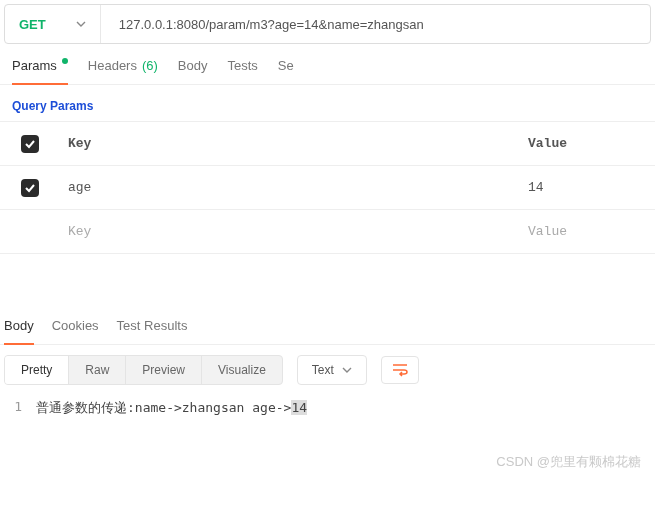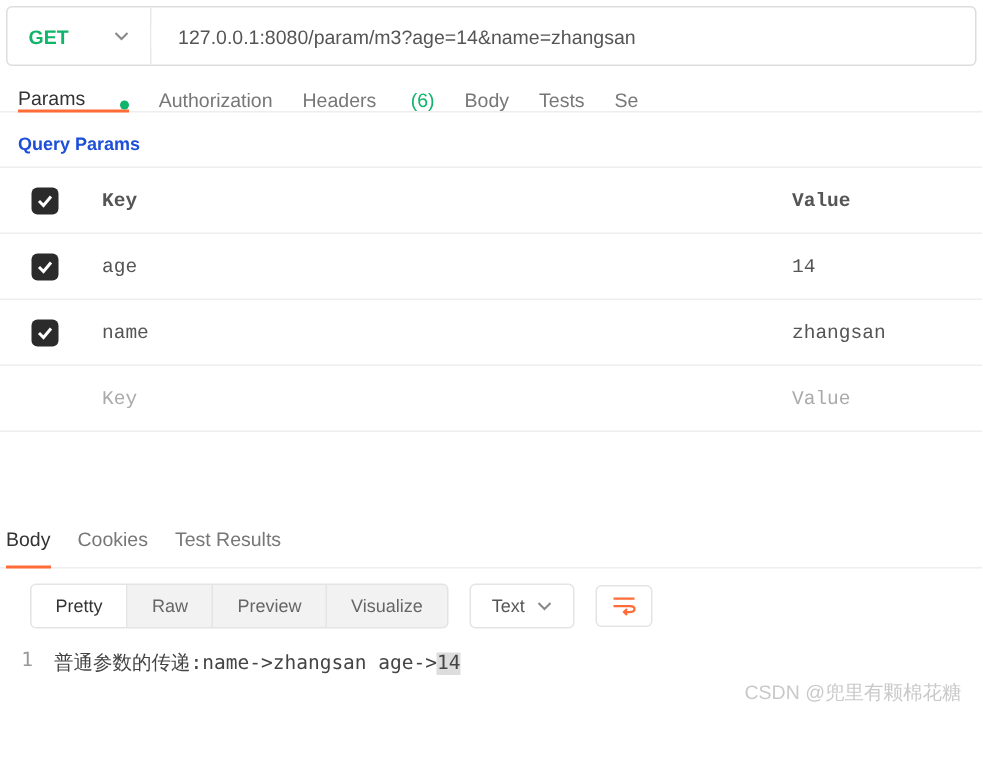--- a/index.html
+++ b/index.html
@@ -4,21 +4,21 @@
 <style>
 * { box-sizing: border-box; margin: 0; padding: 0; }
 body { font-family: -apple-system, BlinkMacSystemFont, "Segoe UI", Arial, sans-serif; font-size: 13px; color: #333; background: #fff; width: 655px; height: 515px; overflow: hidden; position: relative; }
 
 .url-bar { display: flex; border: 1px solid #ddd; border-radius: 4px; margin: 4px 4px 0 4px; height: 40px; align-items: center; }
 .method { display: flex; align-items: center; padding: 0 14px; gap: 30px; border-right: 1px solid #e8e8e8; height: 100%; justify-content: space-between; }
 .method-label { color: #10b46a; font-weight: 600; font-size: 13px; }
 .url-input { flex: 1; padding: 0 18px; font-size: 13px; color: #555; border: none; outline: none; }
 
 .tabs-row { display: flex; gap: 20px; padding: 14px 12px 0 12px; border-bottom: 1px solid #eee; font-size: 13px; }
-.tab { color: #777; cursor: pointer; display: flex; align-items: flex-end; gap: 23px; }
+.tab { color: #777; padding-bottom: 10px; cursor: pointer; display: flex; align-items: flex-start; gap: 5px; }
 .tab.active { color: #333; border-bottom: 2px solid #ff6c37; margin-bottom: -1px; }
 .dot-green { width: 6px; height: 6px; border-radius: 50%; background: #10b46a; display: inline-block; }
 .badge-green { color: #10b46a; }
 
 .section-title { padding: 14px 12px 8px; color: #1d4ed8; font-weight: 600; font-size: 12px; }
 
 .table { border-top: 1px solid #eee; }
 .row { display: flex; border-bottom: 1px solid #eee; min-height: 44px; align-items: center; font-family: Liberation Mono, monospace; }
 .chk-cell { width: 60px; display: flex; justify-content: center; }
 .key-cell { flex: 1; padding: 0 8px; color: #555; font-size: 13px; }
@@ -26,21 +26,21 @@
 .header-row .key-cell, .header-row .val-cell { font-weight: 600; color: #555; }
 .placeholder { color: #aaa; }
 
 .checkbox-on { width: 18px; height: 18px; background: #2b2b2b; border-radius: 4px; display: flex; align-items: center; justify-content: center; }
 .checkbox-on svg { width: 12px; height: 12px; }
 
 .response-tabs { display: flex; gap: 18px; padding: 14px 4px 0 4px; border-bottom: 1px solid #eee; margin-top: 50px; font-size: 13px; }
 .rtab { color: #777; padding-bottom: 10px; cursor: pointer; }
 .rtab.active { color: #333; border-bottom: 2px solid #ff6c37; margin-bottom: -1px; }
 
-.view-bar { display: flex; align-items: center; gap: 0; padding: 10px 4px; margin-left: 16px; }
+.view-bar { display: flex; align-items: center; gap: 0; padding: 10px 4px; }
 .seg { display: flex; background: #f2f2f2; border: 1px solid #e4e4e4; border-radius: 4px; overflow: hidden; }
 .seg-btn { padding: 7px 16px; font-size: 12px; color: #666; cursor: pointer; border-right: 1px solid #e4e4e4; }
 .seg-btn:last-child { border-right: none; }
 .seg-btn.active { background: #fff; color: #333; }
 .drop { display: flex; align-items: center; gap: 8px; padding: 7px 14px; border: 1px solid #e4e4e4; border-radius: 4px; margin-left: 14px; font-size: 12px; color: #555; cursor: pointer; }
 .wrap-btn { margin-left: 14px; padding: 6px 10px; border: 1px solid #e4e4e4; border-radius: 4px; cursor: pointer; display: flex; align-items: center; }
 
 .body-content { display: flex; padding: 4px 4px; font-family: "SimSun", monospace; font-size: 13px; color: #444; }
 .line-no { width: 32px; text-align: right; padding-right: 14px; color: #999; }
 .hl { background: #ddd; }
@@ -60,21 +60,20 @@
       </svg>
   </div>
   <input class="url-input" value="127.0.0.1:8080/param/m3?age=14&amp;name=zhangsan" style="">
 </div>
 
 <div class="tabs-row">
   <div class="tab active">
       <span>Params</span>
       <span class="dot-green"></span>
     </div>
-  <div class="tab">Authorization</div>
   <div class="tab">
       <span>Headers</span> 
       <span class="badge-green">(6)</span>
     </div>
   <div class="tab">Body</div>
   <div class="tab">Tests</div>
   <div class="tab">Se</div>
 </div>
 
 <div class="section-title">Query Params</div>
@@ -94,31 +93,20 @@
   <div class="row">
     <div class="chk-cell">
       <span class="checkbox-on">
           <svg viewBox="0 0 12 12">
             <path d="M2 6 L5 9 L10 3" stroke="#fff" stroke-width="2" fill="none"></path>
           </svg>
         </span>
     </div>
     <div class="key-cell">age</div>
     <div class="val-cell">14</div>
-  </div>
-  <div class="row">
-    <div class="chk-cell">
-      <span class="checkbox-on">
-          <svg viewBox="0 0 12 12">
-            <path d="M2 6 L5 9 L10 3" stroke="#fff" stroke-width="2" fill="none"></path>
-          </svg>
-        </span>
-    </div>
-    <div class="key-cell">name</div>
-    <div class="val-cell">zhangsan</div>
   </div>
   <div class="row">
     <div class="chk-cell"></div>
     <div class="key-cell placeholder">Key</div>
     <div class="val-cell placeholder">Value</div>
   </div>
 </div>
 
 <div class="response-tabs">
   <div class="rtab active">Body</div>

